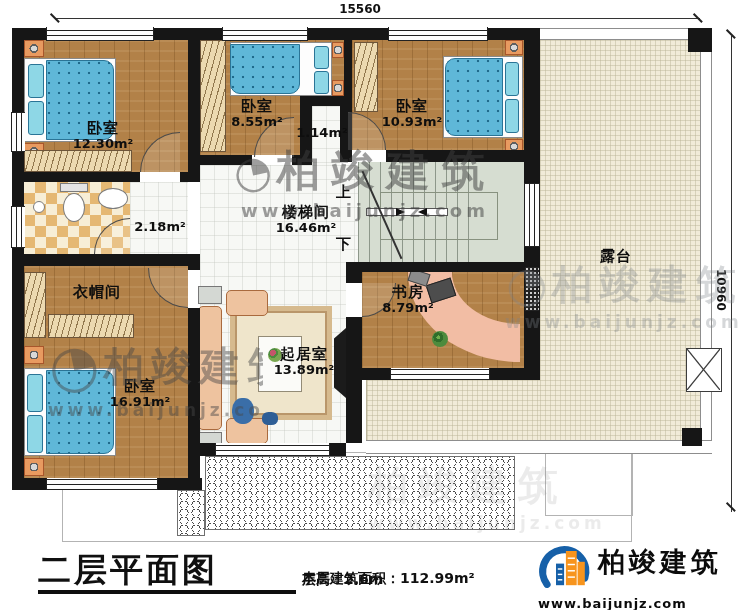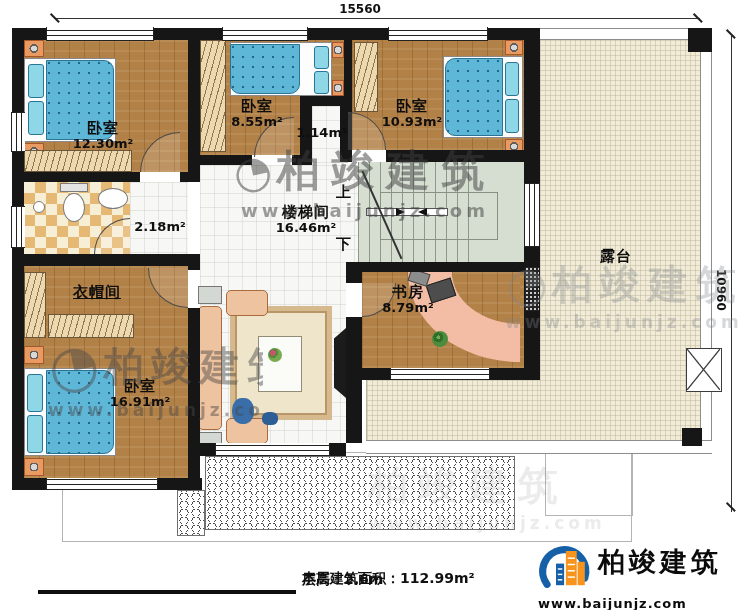--- a/index.html
+++ b/index.html
@@ -236,26 +236,30 @@
   <div class="abs lab" style="left:130px;top:220px;width:60px;">
     <span class="ar">2.18m²</span>
   </div>
   <div class="abs lab" style="left:294px;top:126px;width:56px;">
     <span class="ar">1.14m²</span>
   </div>
   <div class="abs lab" style="left:262px;top:204px;width:88px;">
     <span class="nm">楼梯间</span>
     <span class="ar">16.46m²</span>
   </div>
-  <div class="abs lab" style="left:52px;top:284px;width:90px;text-decoration:underline;">
+  <div class="abs lab" style="left:52px;top:284px;width:90px;">
     <span class="nm">衣帽间</span>
   </div>
   <div class="abs lab" style="left:94px;top:378px;width:92px;">
     <span class="nm">卧室</span>
     <span class="ar">16.91m²</span>
+  </div>
+  <div class="abs lab" style="left:262px;top:346px;width:84px;">
+    <span class="nm">起居室</span>
+    <span class="ar">13.89m²</span>
   </div>
   <div class="abs lab" style="left:372px;top:284px;width:72px;">
     <span class="nm">书房</span>
     <span class="ar">8.79m²</span>
   </div>
   <div class="abs lab" style="left:586px;top:248px;width:60px;">
     <span class="nm">露台</span>
   </div>
   <div class="abs lab" style="left:332px;top:184px;width:24px;">
     <span class="nm">上</span>
@@ -277,20 +281,21 @@
   <div class="abs wm" style="left:505px;top:256px;width:245px;overflow:hidden;text-align:left;opacity:.32;color:#7e848a;">
     <span class="wmn" style="font-size:48px;transform:rotate(-12deg);">◔</span>
     <span class="wmn" style="font-size:40px;letter-spacing:8px;">柏竣建筑</span>
     <span class="wmu" style="font-size:17px;">www.baijunjz.com</span>
   </div>
   <div class="abs wm" style="left:368px;top:458px;width:270px;overflow:hidden;text-align:left;opacity:.16;color:#8a8a8a;">
     <span class="wmn" style="font-size:40px;letter-spacing:10px;">柏竣建筑</span>
     <span class="wmu" style="font-size:17px;">www.baijunjz.com</span>
   </div>
 
+  <div class="tb tb-title" style="left:38px;top:548px;">二层平面图</div>
   <div class="abs" style="left:38px;top:590px;width:258px;height:4px;background:#0e0e0e;z-index:70;"></div>
   <div class="tb tb-info" style="left:302px;top:570px;">
     <span>本层建筑面积：</span><span>112.99m²</span>
   </div>
   <div class="tb tb-info" style="left:302px;top:571px;">
     <span>层高：</span><span>2.6m</span>
   </div>
   <div class="tb" style="left:538px;top:542px;width:200px;">
     <svg width="54" height="54" viewBox="0 0 60 60" style="float:left;margin-right:6px;">
       <path d="M10,47 A24,24 0 1 1 52,40" fill="none" stroke="#1660a8" stroke-width="8" stroke-linecap="round"></path>

